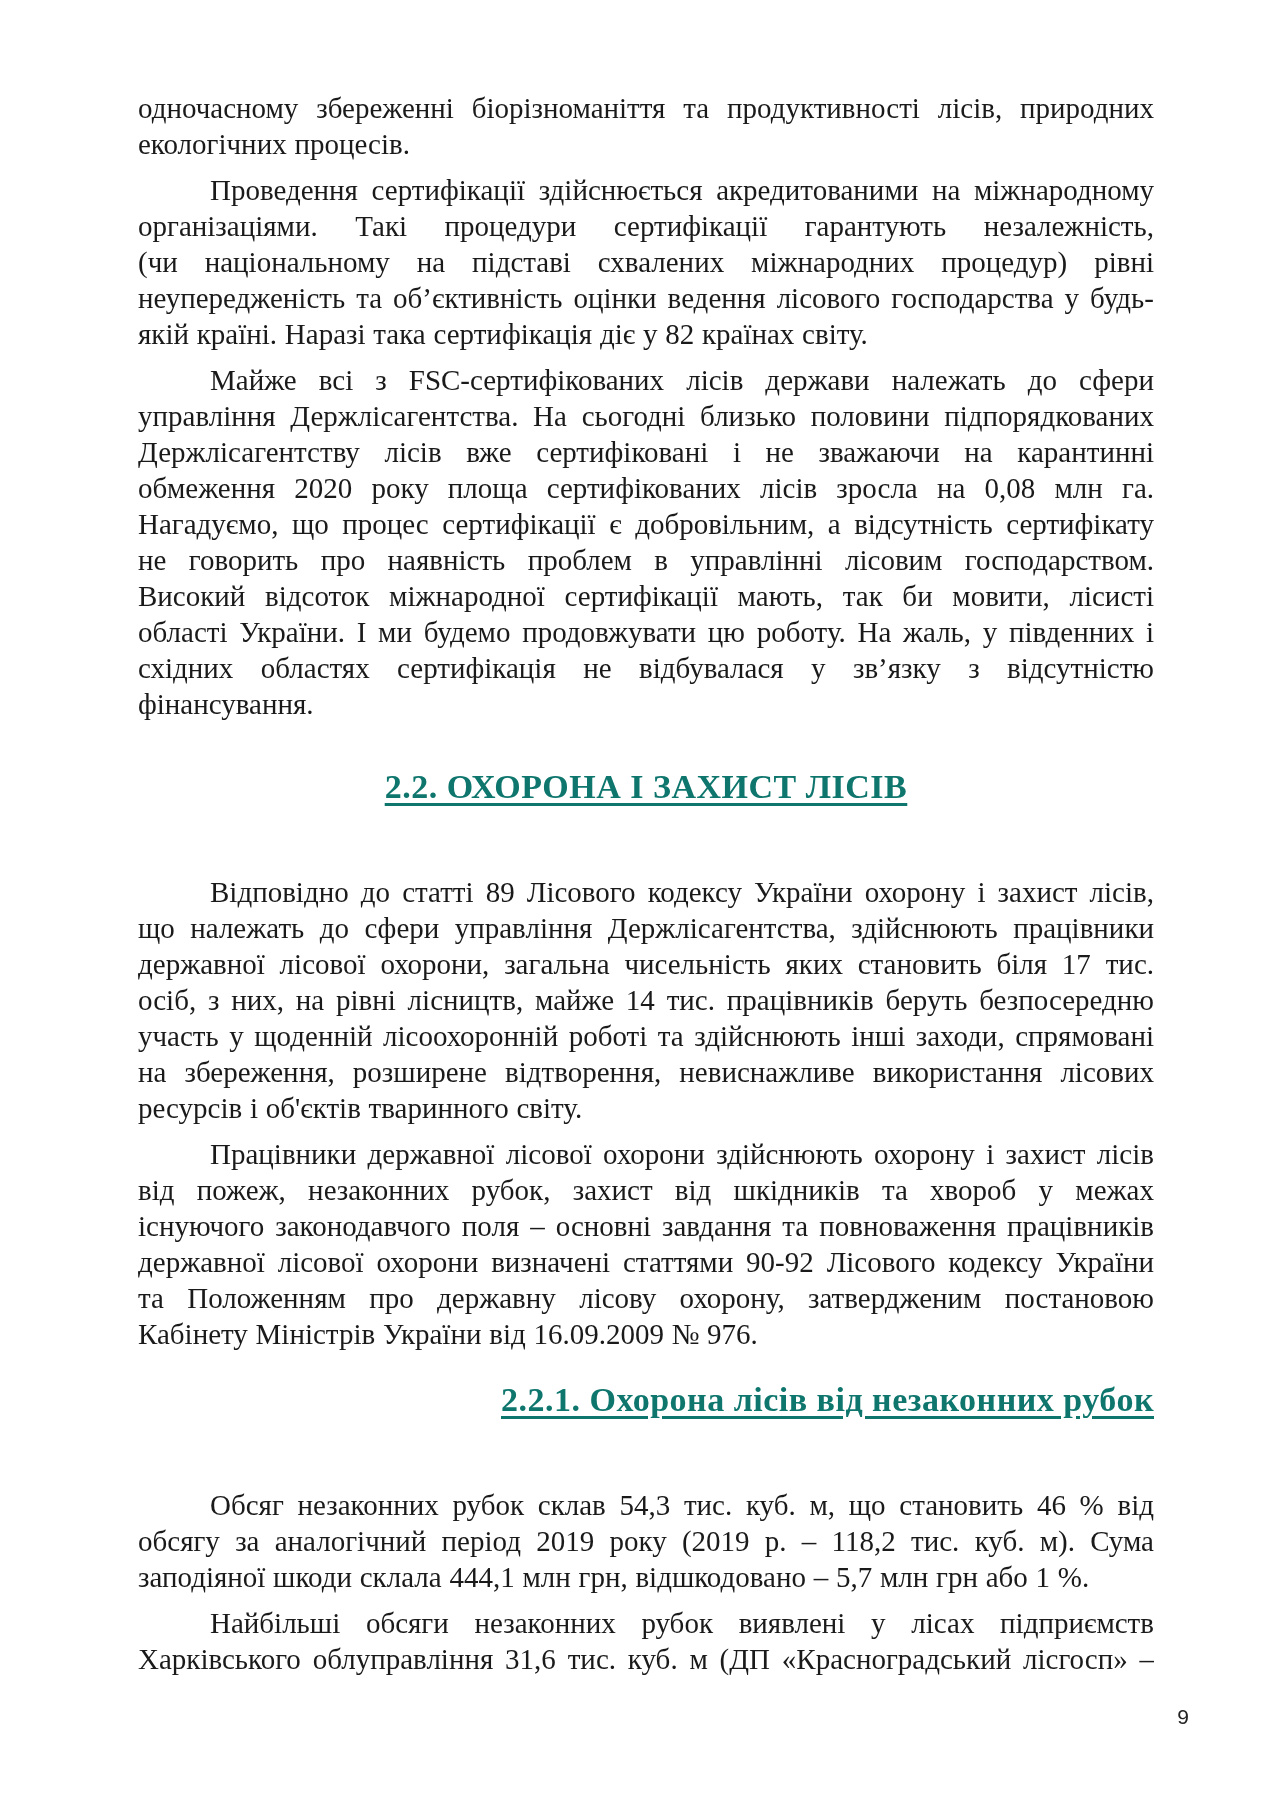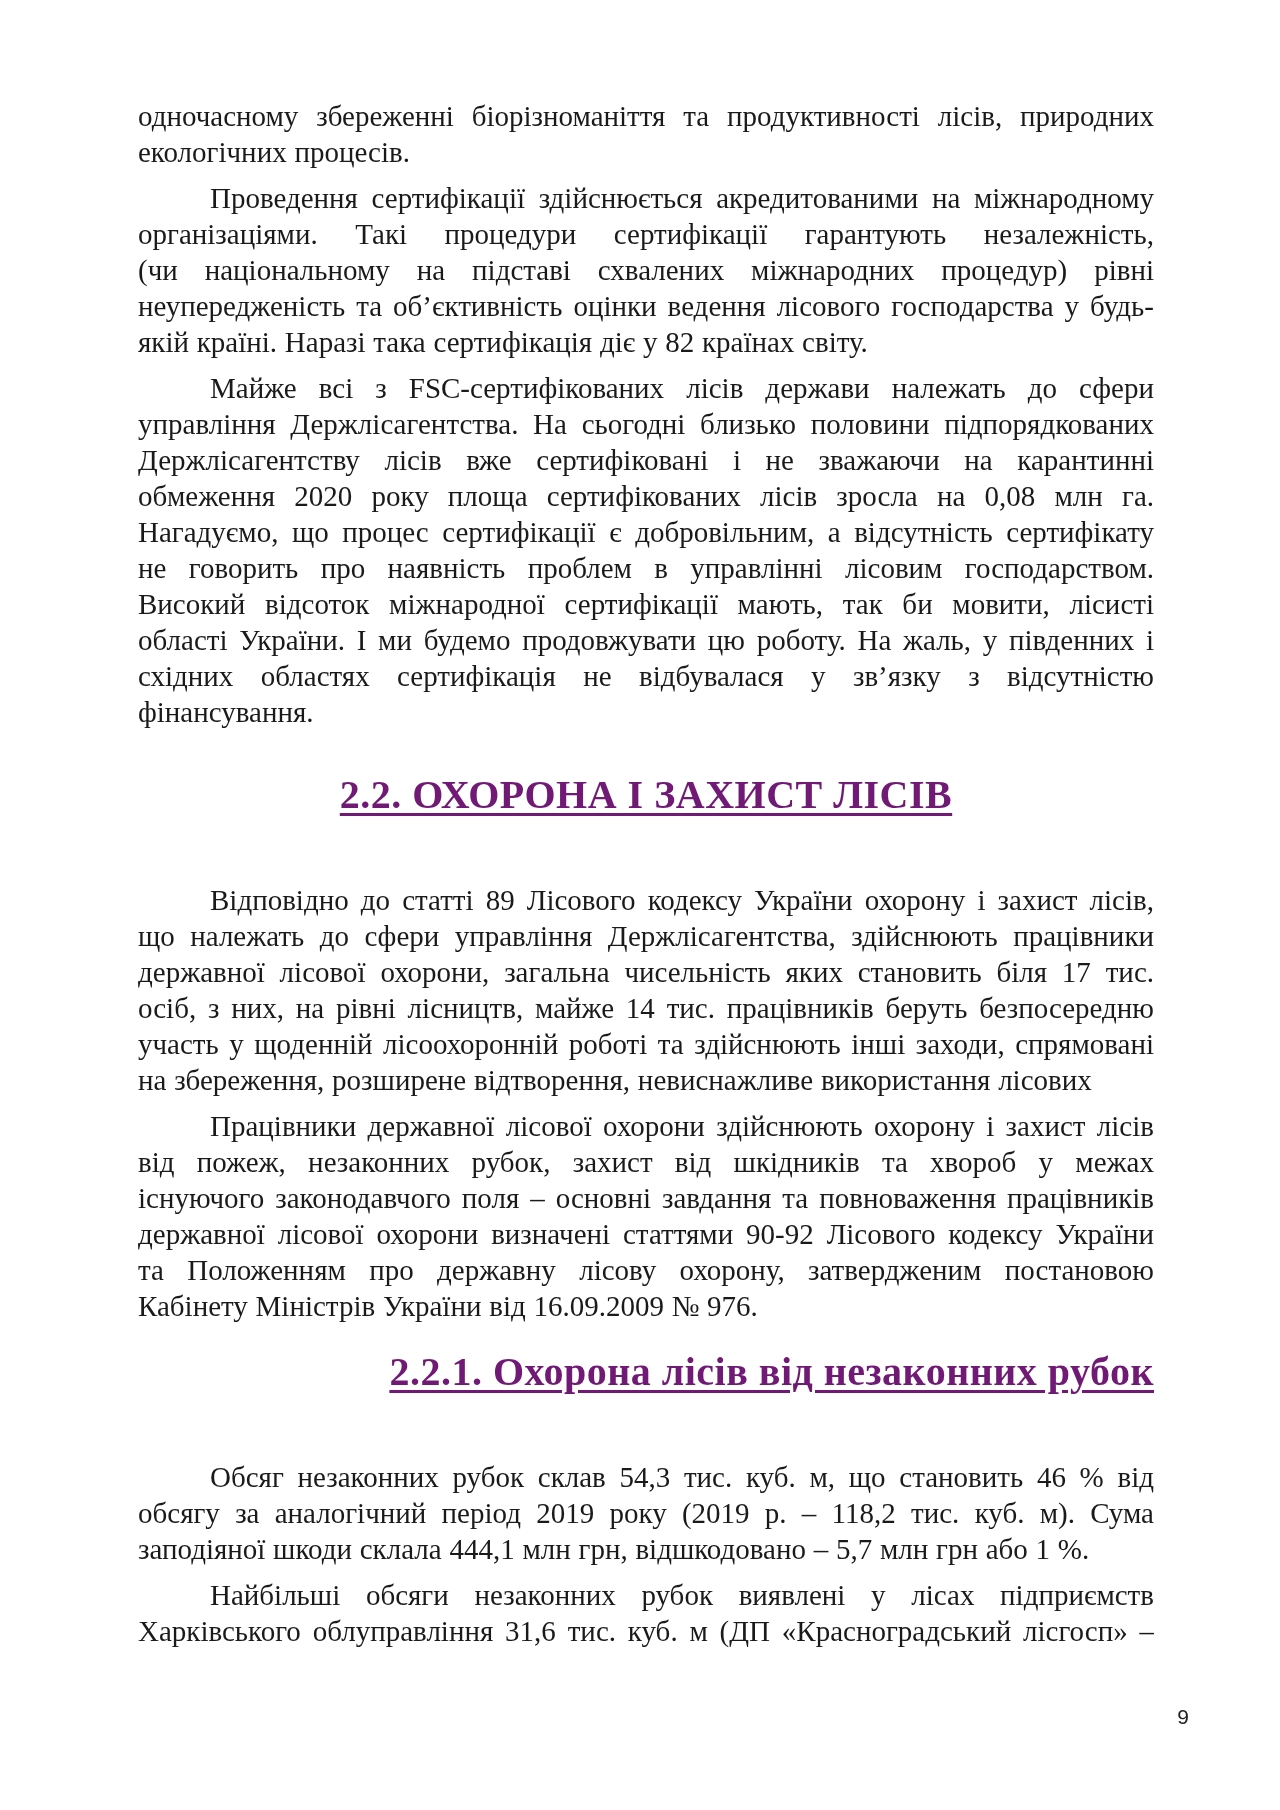--- a/index.html
+++ b/index.html
@@ -12,21 +12,21 @@
     width: 1280px;
     height: 1810px;
     background: #ffffff;
     color: #1a1a1a;
     font-family: "Liberation Serif", "DejaVu Serif", serif;
     overflow: hidden;
   }
   .content {
     position: absolute;
     left: 138px;
-    top: 8px;
+    top: 0;
     width: 1016px;
     padding-top: 90px;
   }
   .para {
     margin: 0 0 10px 0;
     font-size: 29px;
     line-height: 36px;
   }
   .line {
     display: block;
@@ -40,24 +40,24 @@
     text-align-last: auto;
   }
   .para.fill-last .line:last-child {
     text-align-last: justify;
   }
   .para.indent .line:first-child {
     text-indent: 72px;
   }
   .heading {
     margin: 44px 0 66px 0;
-    font-size: 40px;
+    font-size: 34px;
     line-height: 42px;
     font-weight: bold;
-    color: #701a75;
+    color: #0f766e;
     text-align: center;
     text-decoration: underline;
     text-decoration-thickness: 3px;
     text-underline-offset: 5px;
     letter-spacing: 0.5px;
   }
   .heading.sub {
     margin: 27px 0 66px 0;
     text-align: right;
   }
@@ -107,20 +107,21 @@
 
     <h2 class="heading">2.2. ОХОРОНА І ЗАХИСТ ЛІСІВ</h2>
 
     <p class="para indent">
         <span class="line">Відповідно до статті 89 Лісового кодексу України охорону і захист лісів,</span>
         <span class="line">що належать до сфери управління Держлісагентства, здійснюють працівники</span>
         <span class="line">державної лісової охорони, загальна чисельність яких становить біля 17 тис.</span>
         <span class="line">осіб, з них, на рівні лісництв, майже 14 тис. працівників беруть безпосередню</span>
         <span class="line">участь у щоденній лісоохоронній роботі та здійснюють інші заходи, спрямовані</span>
         <span class="line">на збереження, розширене відтворення, невиснажливе використання лісових</span>
+        <span class="line">ресурсів і об'єктів тваринного світу.</span>
       </p>
 
     <p class="para indent">
         <span class="line">Працівники державної лісової охорони здійснюють охорону і захист лісів</span>
         <span class="line">від пожеж, незаконних рубок, захист від шкідників та хвороб у межах</span>
         <span class="line">існуючого законодавчого поля – основні завдання та повноваження працівників</span>
         <span class="line">державної лісової охорони визначені статтями 90-92 Лісового кодексу України</span>
         <span class="line">та Положенням про державну лісову охорону, затвердженим постановою</span>
         <span class="line">Кабінету Міністрів України від 16.09.2009 № 976.</span>
       </p>

